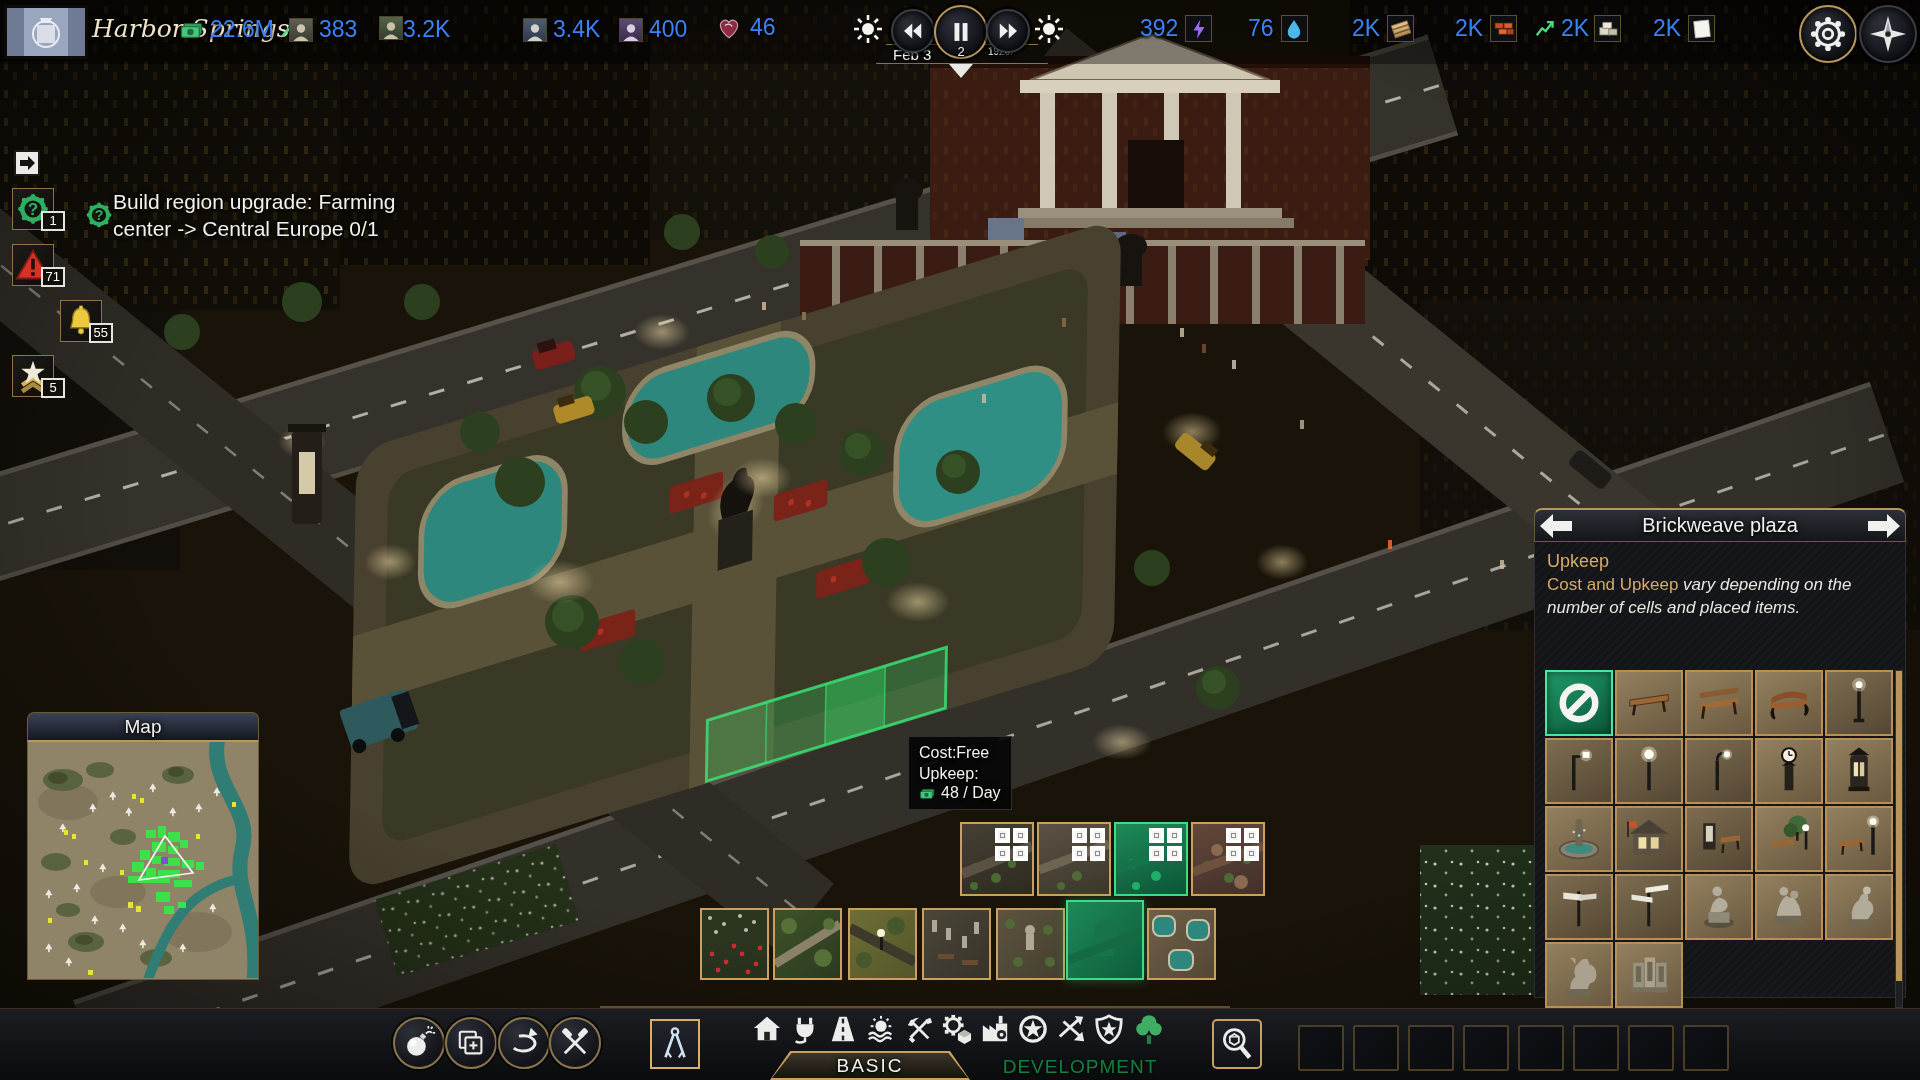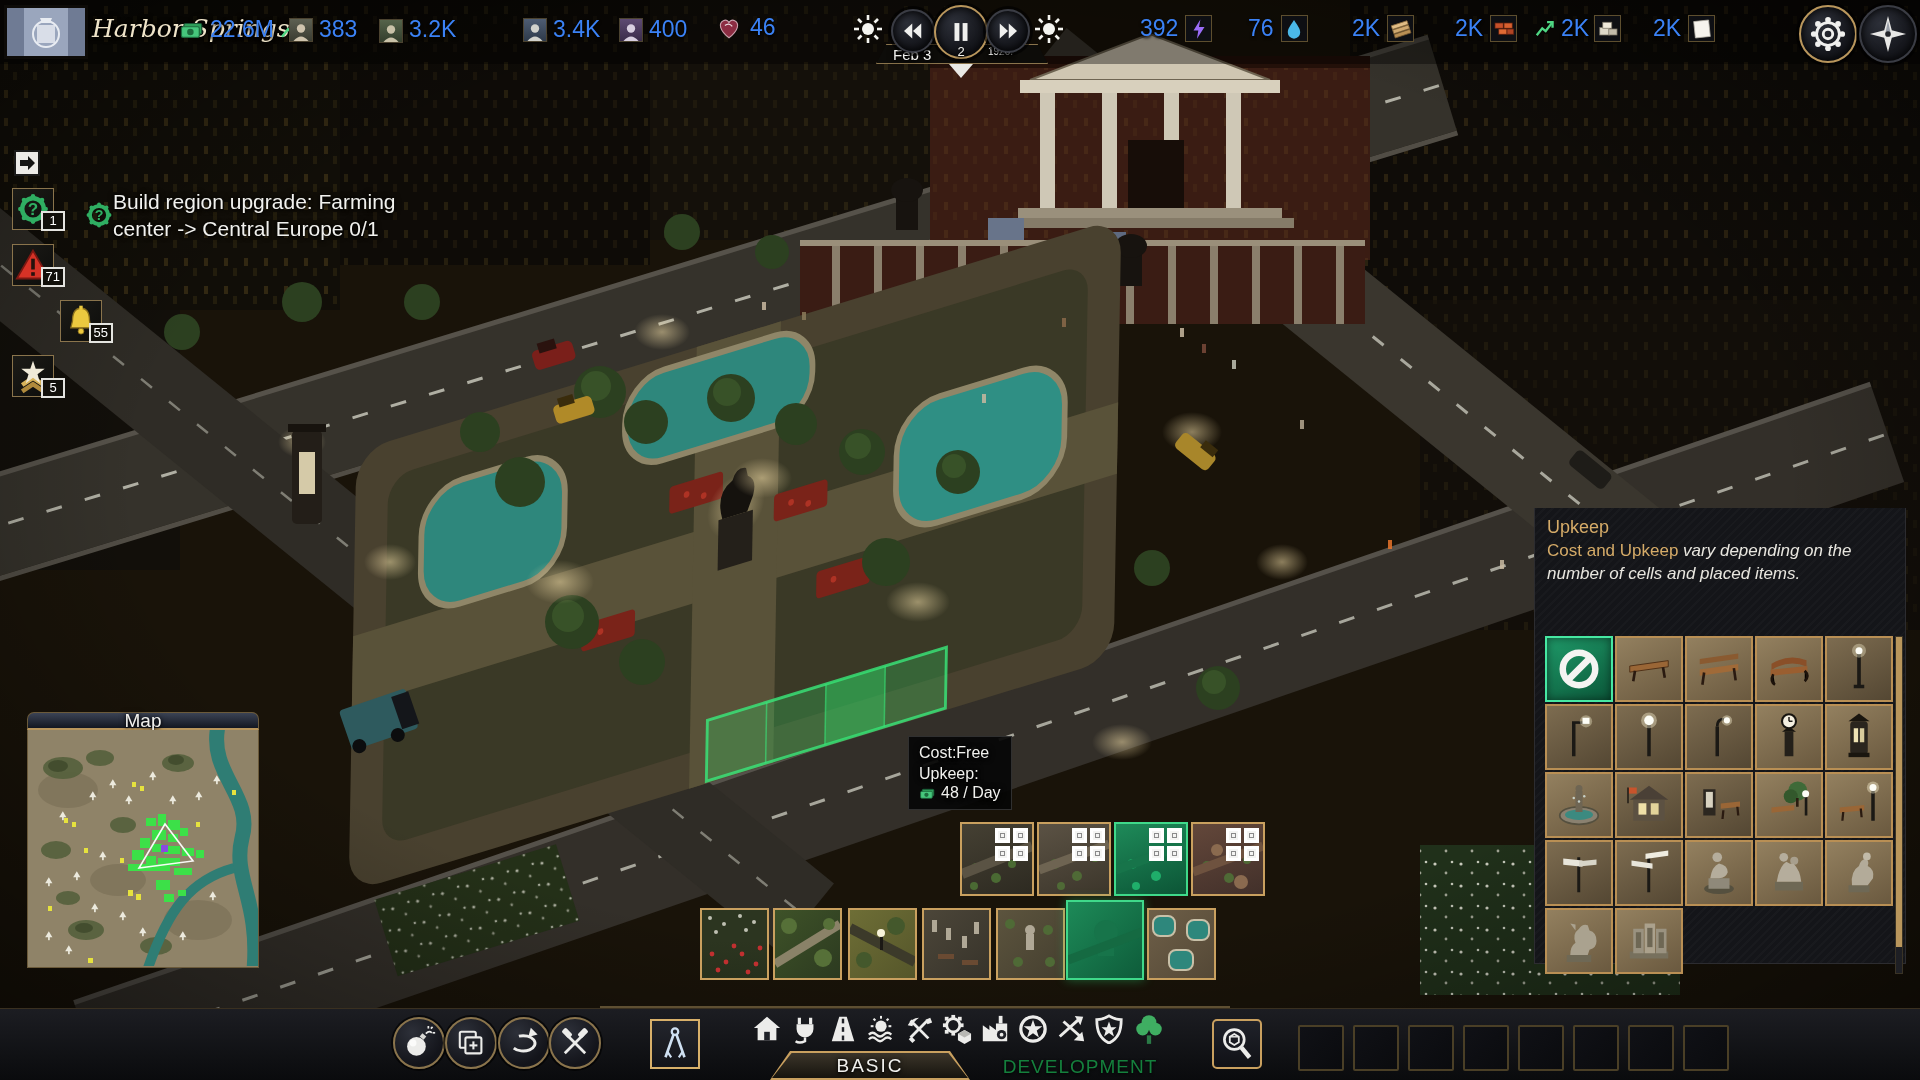--- a/index.html
+++ b/index.html
@@ -699,21 +699,21 @@
       </svg>
   </div>
   <div class="abs" style="left:289px;top:16px;display:flex;align-items:center;gap:6px;">
     <span class="port" style="background:linear-gradient(#5d6052,#3a3c32);">
         <svg width="20" height="20" viewBox="0 0 24 24" style="color:#cfc4ae">
           <use href="#s-person"></use>
         </svg>
       </span>
     <span class="resnum">383</span>
   </div>
-  <div class="abs" style="left:379px;top:16px;display:flex;align-items:flex-end;gap:6px;">
+  <div class="abs" style="left:379px;top:16px;display:flex;align-items:flex-start;">
     <span class="port" style="background:linear-gradient(#55634a,#333e2c);">
         <svg width="20" height="20" viewBox="0 0 24 24" style="color:#c9c2a8">
           <use href="#s-person"></use>
         </svg>
       </span>
     <span class="resnum">3.2K</span>
   </div>
   <div class="abs" style="left:523px;top:16px;display:flex;align-items:center;gap:6px;">
     <span class="port" style="background:linear-gradient(#4e5c72,#2e3a4a);">
         <svg width="20" height="20" viewBox="0 0 24 24" style="color:#d2d2cc">
@@ -863,21 +863,21 @@
   </div>
 
   <div class="abs" style="left:84px;top:200px;">
     <svg width="30" height="30" viewBox="0 0 40 40">
         <use href="#s-quest"></use>
       </svg>
   </div>
   <div class="abs txt" style="left:113px;top:188px;width:300px;font-size:21px;line-height:27px;">Build region upgrade: Farming center -&gt; Central Europe 0/1</div>
 
   <div class="abs" style="left:27px;top:712px;width:232px;height:268px;">
-    <div class="maphead" style="width:232px;height:18px;">
+    <div class="maphead" style="width:232px;height:30px;">
       <span class="txt" style="font-size:19px;">Map</span>
     </div>
     <div style="width:232px;height:238px;border:1px solid #6b5a3a;border-top:none;background:#8f8368;">
       <svg width="230" height="236" viewBox="0 0 230 236">
         <rect width="230" height="236" fill="#8f8368"></rect>
         <g fill="#7c7158" opacity=".7">
             <ellipse cx="40" cy="60" rx="30" ry="18"></ellipse>
             <ellipse cx="170" cy="190" rx="34" ry="20"></ellipse>
             <ellipse cx="90" cy="150" rx="28" ry="16"></ellipse>
           </g>
@@ -1126,20 +1126,33 @@
     <svg width="65" height="68">
         <g fill="#2e877c" stroke="#c8c0a8" stroke-width="2">
           <rect x="4" y="6" width="22" height="20" rx="7"></rect>
           <rect x="38" y="10" width="22" height="20" rx="7"></rect>
           <rect x="20" y="40" width="24" height="20" rx="7"></rect>
         </g>
       </svg>
   </div>
 
   <div class="abs" style="left:1534px;top:508px;width:372px;height:490px;">
+    <div style="height:34px;background:linear-gradient(#2d2f37,#14161a);border:1px solid #6b5a3a;border-top:2px solid #b9965c;border-radius:8px 8px 0 0;display:flex;align-items:center;justify-content:center;position:relative;">
+      <div class="abs" style="left:4px;top:3px;">
+          <svg width="34" height="26">
+            <use href="#s-arrow-l"></use>
+          </svg>
+        </div>
+      <span class="txt" style="font-size:20px;">Brickweave plaza</span>
+      <div class="abs" style="right:4px;top:3px;">
+          <svg width="34" height="26">
+            <use href="#s-arrow-r"></use>
+          </svg>
+        </div>
+    </div>
     <div style="height:456px;background:repeating-linear-gradient(135deg,rgba(255,255,255,.018) 0 2px,transparent 2px 6px),#141519;border:1px solid #2c2c30;border-top:none;position:relative;">
       <div style="padding:8px 12px 0;font-size:17px;line-height:23px;">
         <div class="tan" style="font-size:18px;">Upkeep</div>
         <div style="color:#e8e6df;">
           <span class="tan">Cost and Upkeep</span><span style="font-style:italic;"> vary depending on the number of cells and placed items.</span>
         </div>
       </div>
       <div class="abs" style="left:10px;top:128px;display:grid;grid-template-columns:repeat(5,68px);gap:2px;">
         <div class="cell sel">
             <svg width="52" height="52" viewBox="0 0 64 64">

